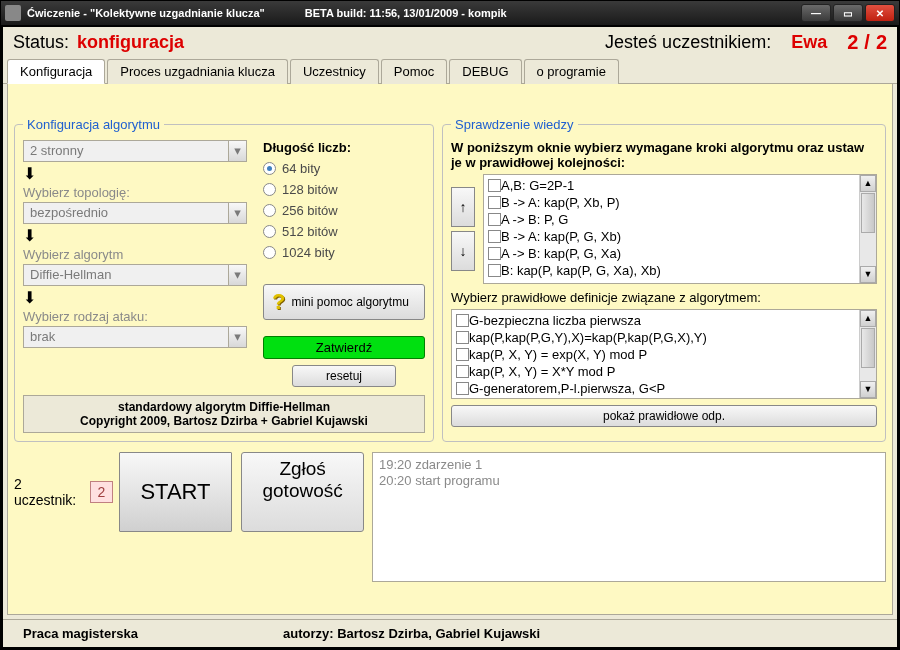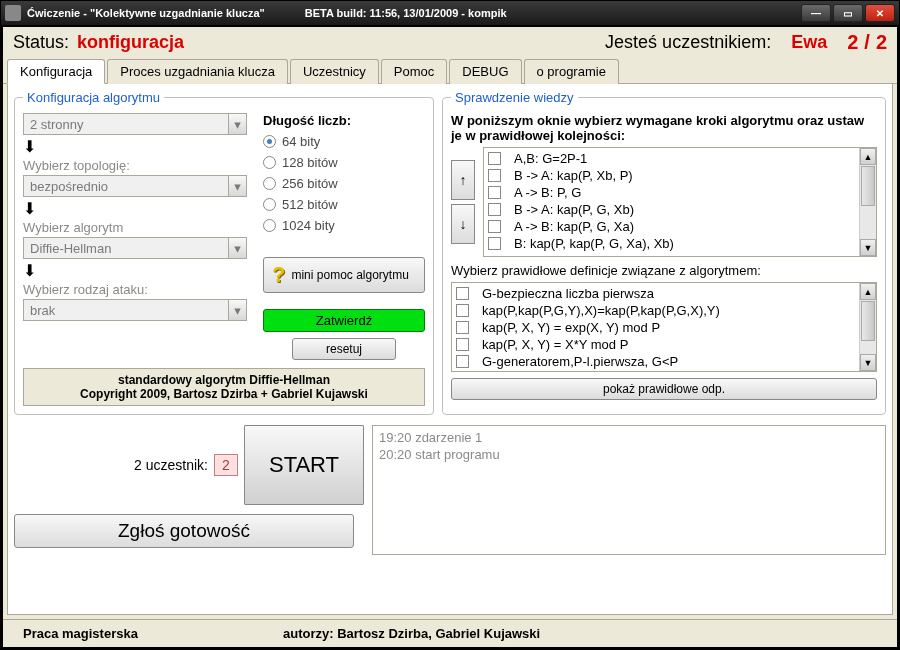--- a/index.html
+++ b/index.html
@@ -88,28 +88,29 @@
     cursor: pointer;
     position: relative;
     top: 1px;
   }
   .tab.active {
     background: #fff;
     border-bottom: 1px solid #fff;
     z-index: 2;
   }
   .tab-body {
-    background: #ffffff;
+    background: #fef9c3;
     flex: 1;
     display: flex;
     flex-direction: column;
     border: 1px solid #aca899;
     border-top: none;
     margin: 0 4px 4px 4px;
     padding: 6px;
+    justify-content: center;
   }
   .upper {
     display: flex;
     gap: 8px;
   }
   fieldset {
     border: 1px solid #c0c0c0;
     border-radius: 4px;
     padding: 8px;
   }
@@ -230,21 +231,21 @@
     font-size: 13px;
   }
   .listbox .items-container {
     flex: 1;
     overflow: hidden;
     padding: 2px 4px;
   }
   .list-item {
     display: flex;
     align-items: center;
-    gap: 13px;
+    gap: 0;
     padding: 1px 0;
   }
   .chk {
     width: 13px;
     height: 13px;
     border: 1px solid #888;
     background: #fff;
     display: inline-block;
   }
   .updown {
@@ -304,21 +305,21 @@
   .btn-row .btn { flex: 1; }
   .lower {
     display: flex;
     gap: 8px;
     margin-top: 10px;
     align-items: flex-start;
   }
   .lower-left {
     width: 350px;
     display: flex;
-    flex-direction: column;
+    flex-direction: row;
     gap: 9px;
   }
   .participant-row {
     display: flex;
     align-items: center;
     gap: 6px;
     justify-content: flex-end;
   }
   .pink-box {
     width: 24px;

